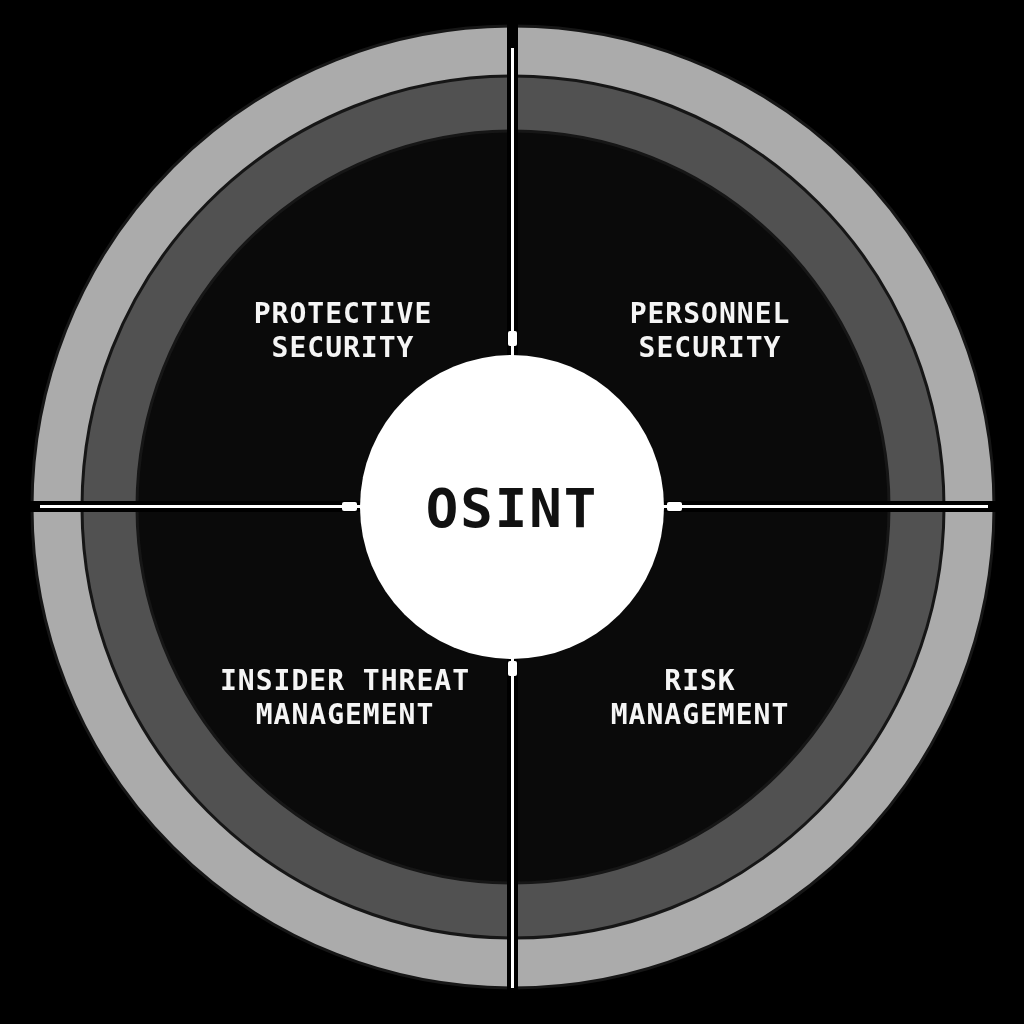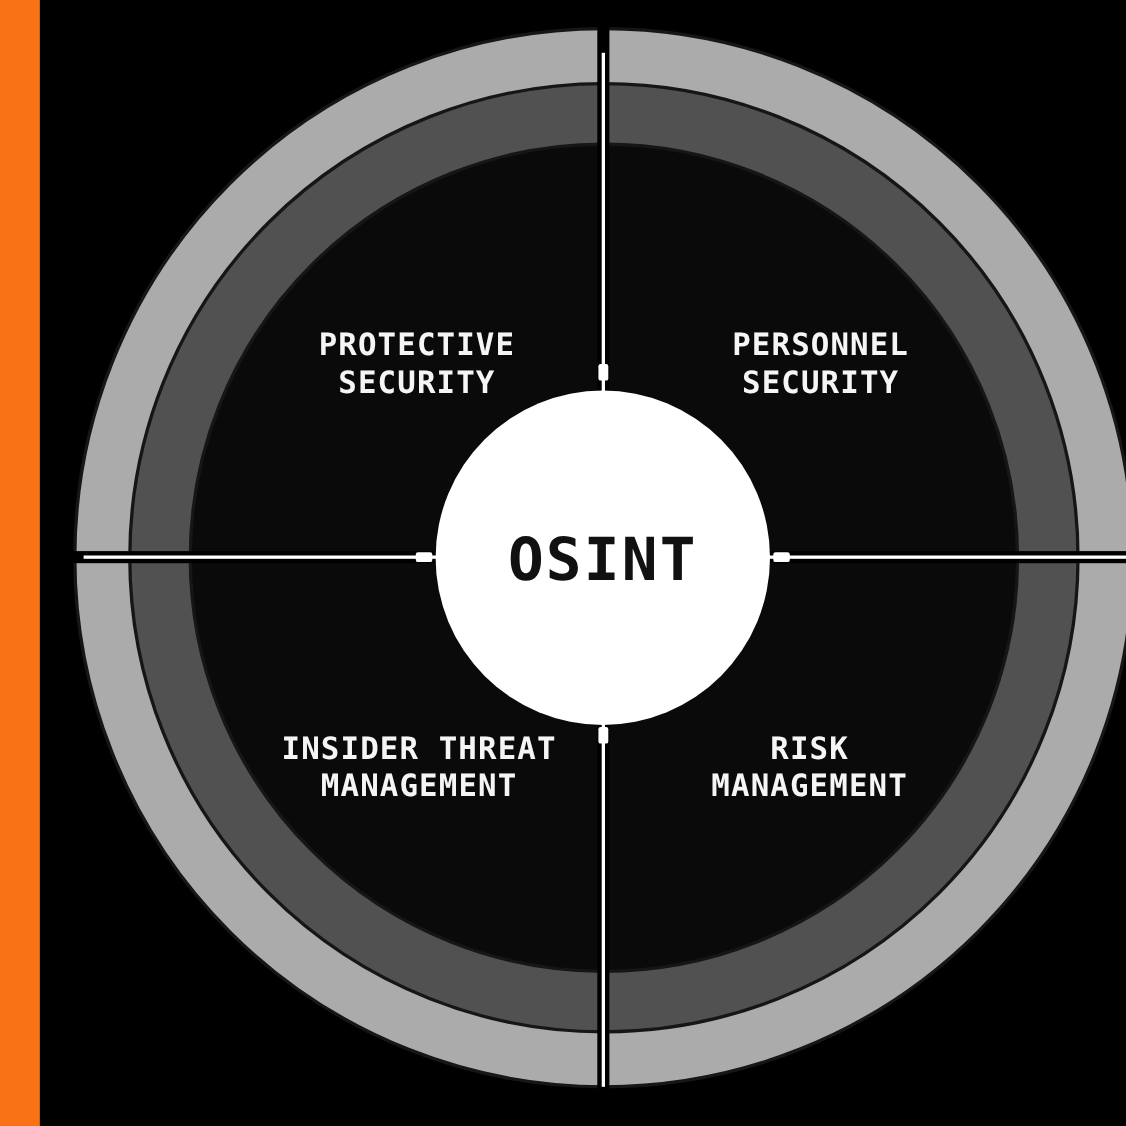--- a/index.html
+++ b/index.html
@@ -8,21 +8,20 @@
     width: 1024px;
     height: 1024px;
     background: #000000;
     overflow: hidden;
   }
   .stage {
     position: relative;
     width: 812px;
     height: 1024px;
     background: #f97316;
-    padding-left: 36px;
   }
   svg {
     display: block;
     width: 1024px;
     height: 1024px;
   }
   .quad-label {
     font-family: "DejaVu Sans Mono", "Liberation Mono", monospace;
     font-weight: bold;
     font-size: 28px;

